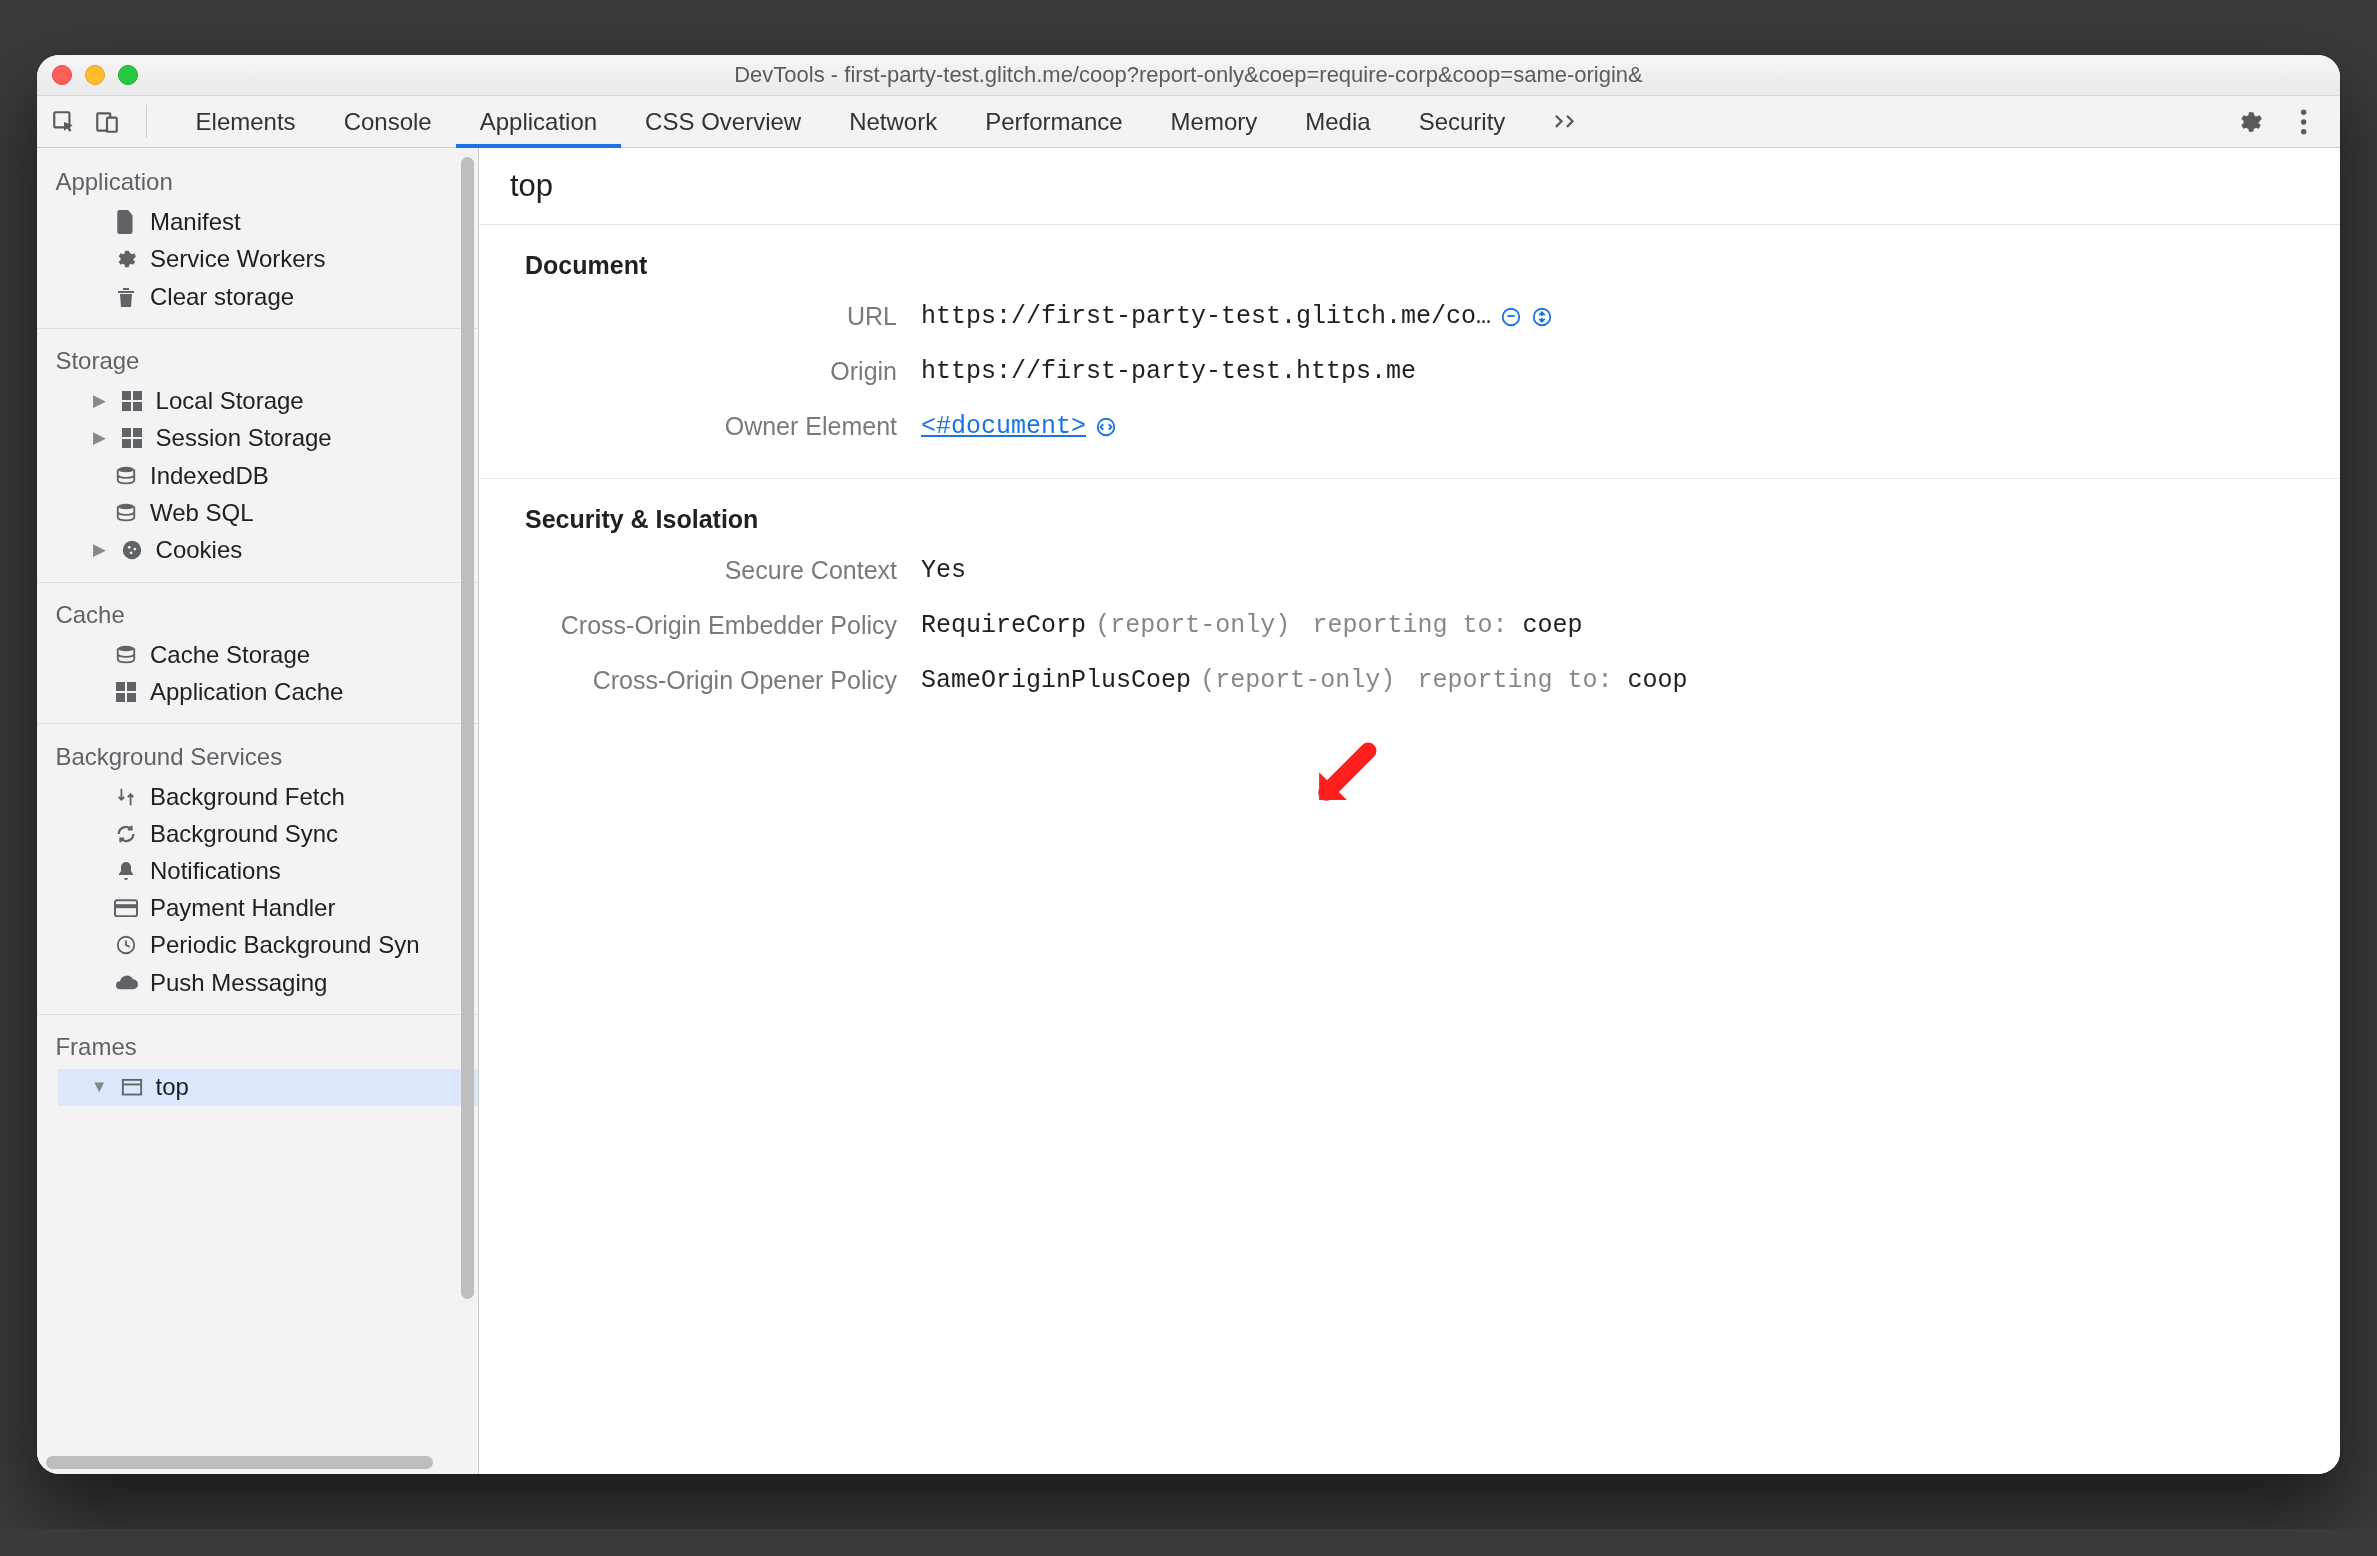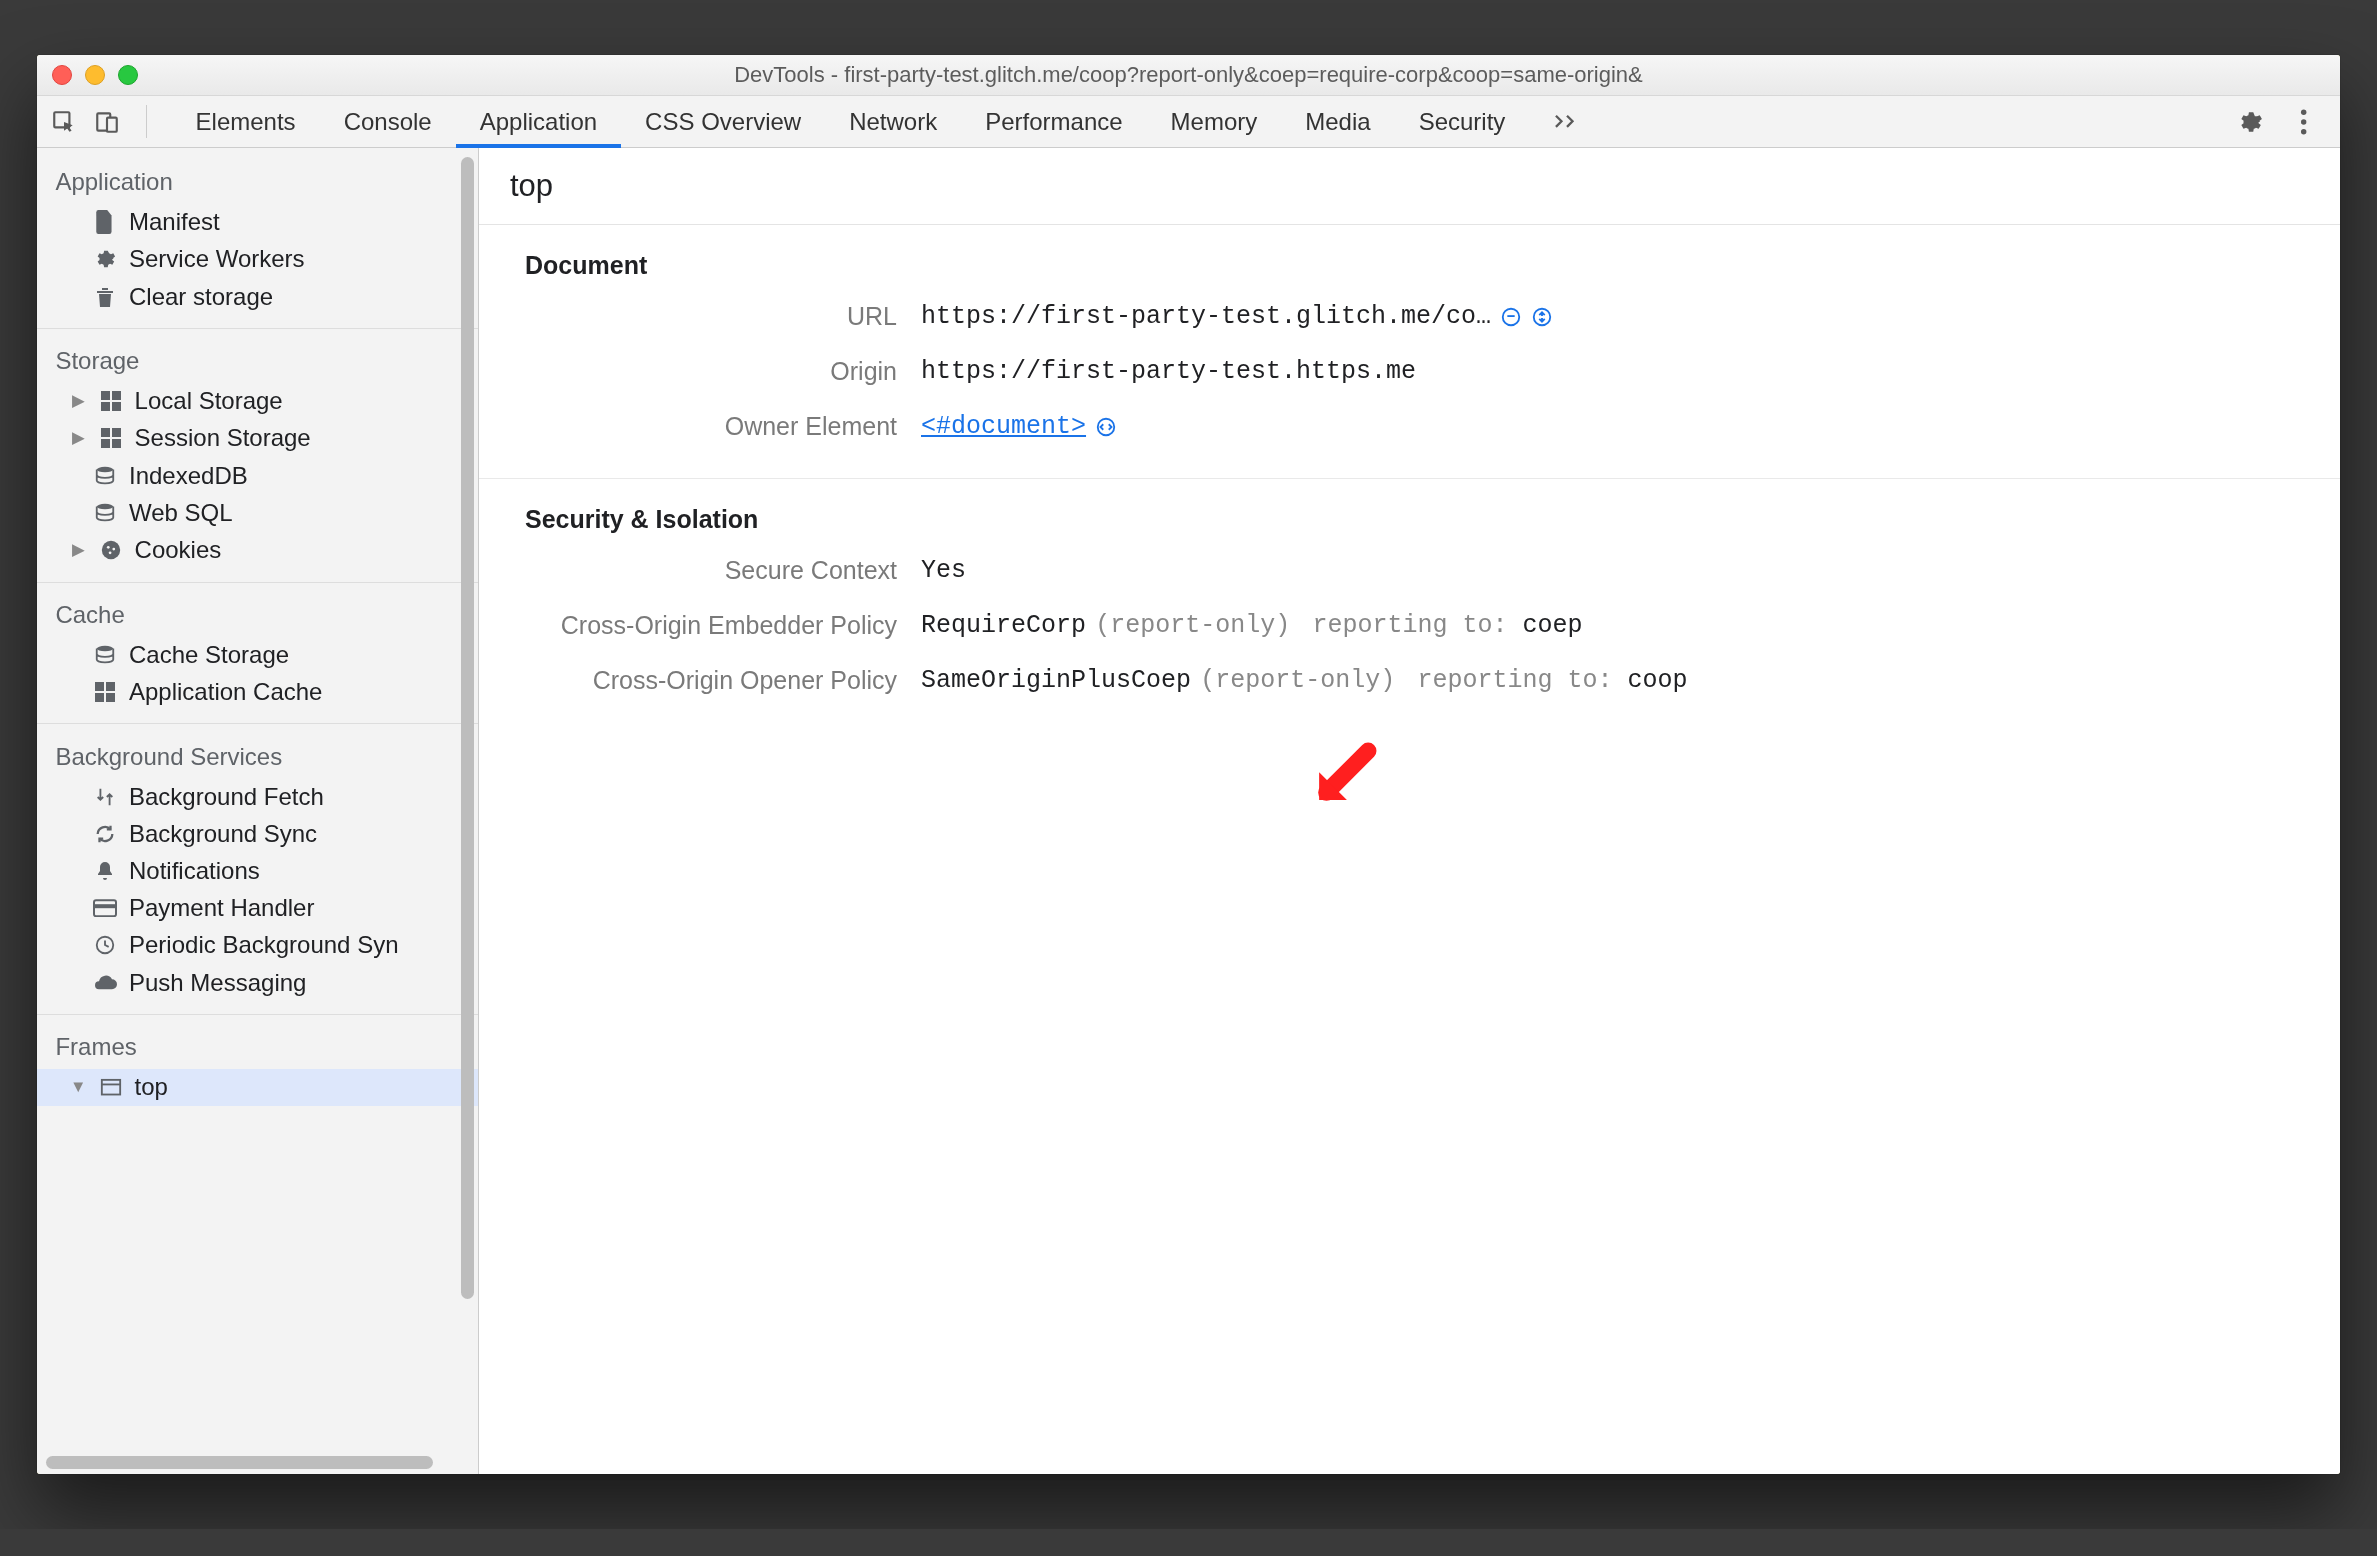--- a/index.html
+++ b/index.html
@@ -7,21 +7,21 @@
     font-family: -apple-system, BlinkMacSystemFont, "Segoe UI", Helvetica, Arial, sans-serif;
     background: #3a3a3a;
     display: flex;
     justify-content: center;
     align-items: flex-start;
     padding: 55px 37px;
   }
   .window {
     width: 2310px;
     background: #fef9c3;
-    border-radius: 3px;
+    border-radius: 22px;
     box-shadow: 0 37px 74px rgba(0,0,0,0.55), 0 0 0 0.9px rgba(0,0,0,0.08);
     overflow: hidden;
     position: relative;
   }
   
   .titlebar {
     height: 41px;
     background: linear-gradient(#f6f6f6,#e9e9e9);
     border-bottom: 0.9px solid #d7d7d7;
     display: flex;
@@ -68,21 +68,21 @@
   .sidebar {
     width: 442px; background:#f3f3f3;
     border-right:0.9px solid #ccc;
     overflow:hidden;
     position:relative;
   }
   .sidebar-inner { padding: 11px 0 0 0; }
   .section-title {
     font-size:24px; color:#5f6368; padding: 9.2px 18.4px 7.4px 18.4px;
   }
-  .tree { padding-bottom: 7.4px; }
+  .tree { padding-bottom: 7.4px; padding-left: 21px; }
   .tree-item {
     display:flex; align-items:center; gap:11px;
     padding: 4.6px 9.2px 4.6px 33px; font-size:24px; color:#202124;
   }
   .tree-item .tw { width:16.6px; color:#888; font-size:16.6px; text-align:center; }
   .tree-item .ic { width:26px; height:26px; display:flex; align-items:center; justify-content:center; color:#5f6368; }
   .tree-item.child { padding-left: 55px; }
   .tree-item.selected { background:#dde7fb; }
   .section-divider { height:0.9px; background:#ddd; margin: 5.5px 0 9.2px 0; }
   .sidebar .vscroll {

